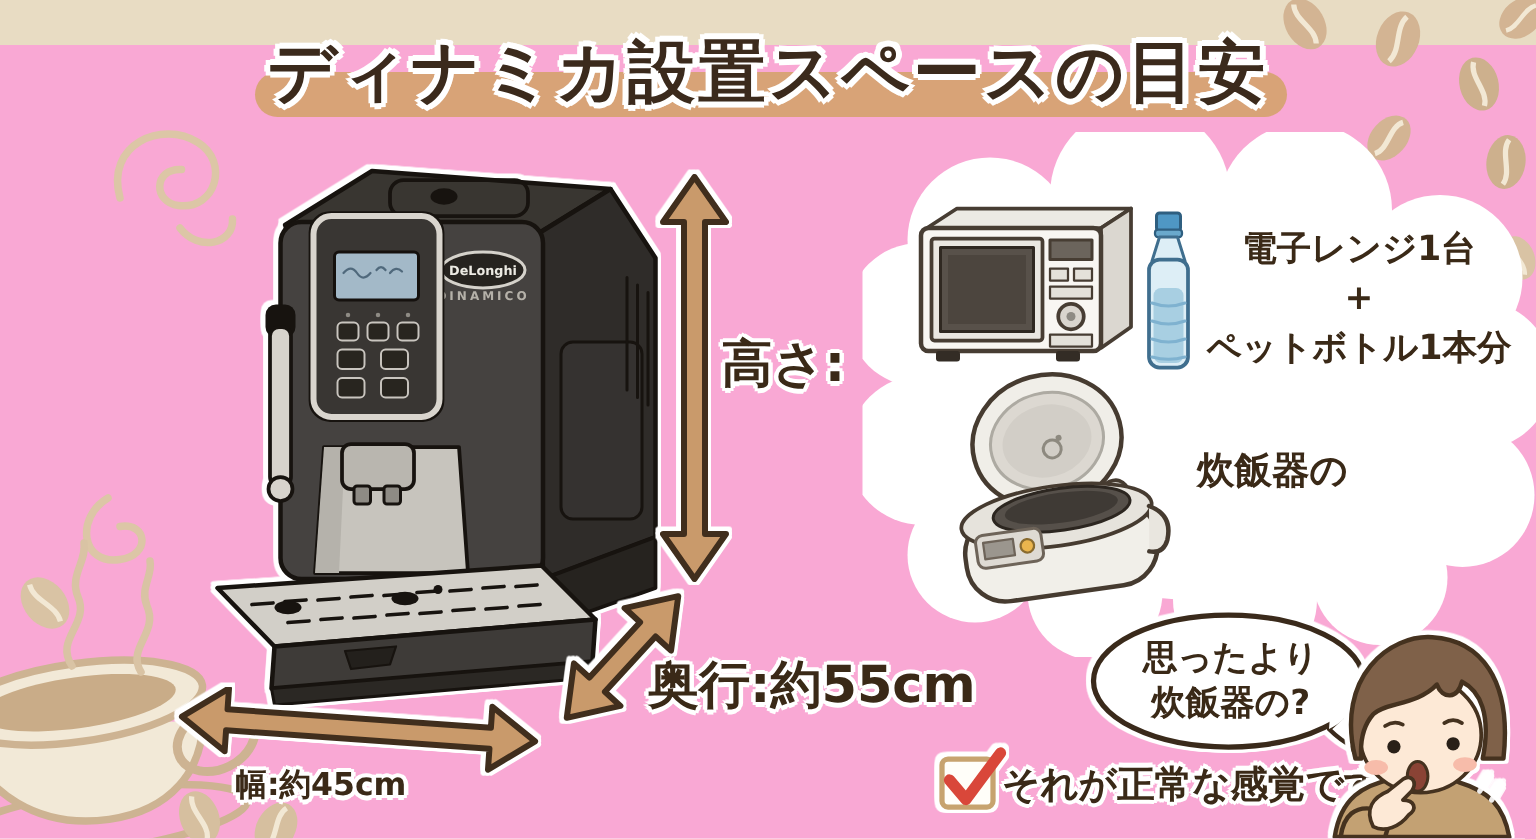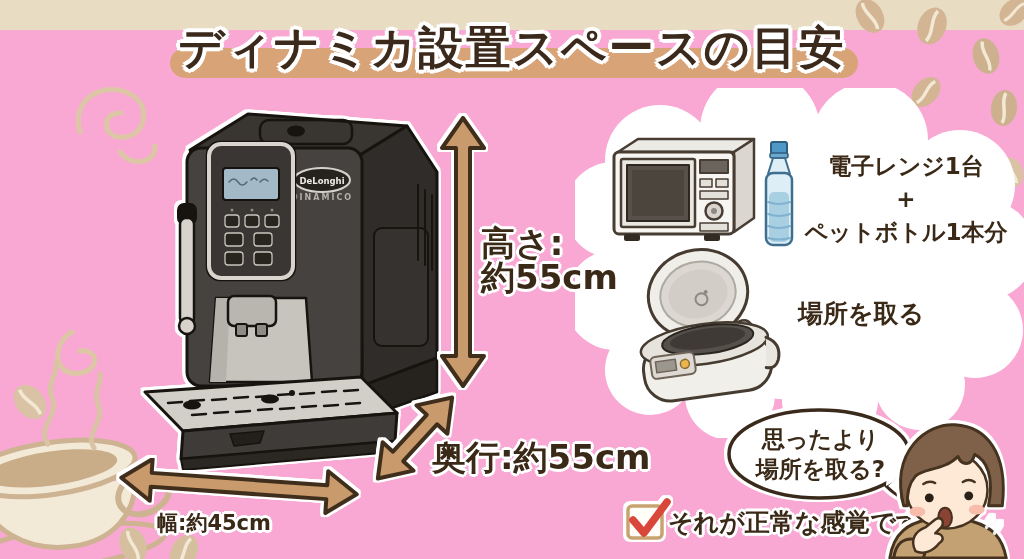--- a/index.html
+++ b/index.html
@@ -202,21 +202,20 @@
   </svg>
 
   <svg class="abs halo" style="left:358px;top:384px;" width="115" height="112" viewBox="0 0 115 112">
     <g transform="rotate(-47.5 57 54)">
       <polygon points="2,54 32,33 32,47 82,47 82,33 112,54 82,75 82,61 32,61 32,75" fill="#c99a6b" stroke="#402e1d" stroke-width="4" stroke-linejoin="round"></polygon>
     </g>
   </svg>
 
   <div class="abs jp ow dim-label" style="left:481px;top:226px;">
     <div>高さ:</div>
-    <div>約55cm</div>
   </div>
   <div class="abs jp ow dim-label" style="left:432px;top:440px;">奥行:約55cm</div>
   <div class="abs jp ow dim-label" style="left:157px;top:506px;font-size:21px;">幅:約45cm</div>
 
   <svg class="abs" style="left:608px;top:132px;" width="158" height="118" viewBox="0 0 158 118">
     <g stroke-linejoin="round" stroke-linecap="round">
       <polygon points="10,20 126,20 146,7 30,7" fill="#eceae4" stroke="#473d33" stroke-width="2.5"></polygon>
       <polygon points="126,20 146,7 146,86 126,100" fill="#dbd7d0" stroke="#473d33" stroke-width="2.5"></polygon>
       <rect x="6" y="20" width="120" height="82" rx="5" fill="#f8f6f2" stroke="#473d33" stroke-width="3"></rect>
       <rect x="13" y="27" width="74" height="68" rx="2" fill="#eae7e1" stroke="#473d33" stroke-width="2.5"></rect>
@@ -270,31 +269,31 @@
         <ellipse cx="90" cy="93" rx="38" ry="10" fill="#3f3a35"></ellipse>
         <rect x="30" y="104" width="44" height="22" rx="5" fill="#dedad3" stroke="#6e6459" stroke-width="2"></rect>
         <rect x="35" y="109" width="20" height="11" fill="#9b968e" stroke="#6e6459" stroke-width="1.5"></rect>
         <circle cx="64" cy="115" r="4.5" fill="#eab54e" stroke="#8a6b2f" stroke-width="1.5"></circle>
         <path d="M 148,100 Q 163,108 157,124 Q 153,133 144,130" fill="#e9e6df" stroke="#463b30" stroke-width="3"></path>
       </g>
     </g>
   </svg>
 
   <div class="abs jp rc-text" style="left:798px;top:296px;">
-    <div>場所を取る</div>
+    <div>炊飯器の</div>
   </div>
 
   <svg class="abs halo" style="left:724px;top:406px;" width="200" height="104" viewBox="0 0 200 104">
     <ellipse cx="95" cy="48" rx="90" ry="44" fill="#ffffff" stroke="#3a2a1b" stroke-width="3.5"></ellipse>
     <path d="M 162,80 C 172,90 184,96 196,97 C 184,88 178,78 175,68 Z" fill="#ffffff" stroke="#3a2a1b" stroke-width="3" stroke-linejoin="round"></path>
     <path d="M 162,80 C 170,76 174,72 175,68 L 163,66 Z" fill="#ffffff"></path>
   </svg>
   <div class="abs jp speech-text" style="left:733px;top:424px;width:175px;">
     <div>思ったより</div>
-    <div>場所を取る?</div>
+    <div>炊飯器の?</div>
   </div>
 
   <svg class="abs halo" style="left:620px;top:492px;" width="52" height="52" viewBox="0 0 52 52">
     <rect x="8" y="14" width="34" height="32" rx="4" fill="#fffef9" stroke="#c7a36f" stroke-width="3.5"></rect>
     <path d="M 13,28 L 24,41 L 47,10" fill="none" stroke="#d9473a" stroke-width="7.5" stroke-linecap="round" stroke-linejoin="round"></path>
   </svg>
   <div class="abs jp ow conclusion-text" style="left:668px;top:506px;">それが正常な感覚です!</div>
 
   <svg class="abs halo" style="left:876px;top:414px;" width="148" height="145" viewBox="0 0 150 145">
     <g stroke-linejoin="round" stroke-linecap="round">

